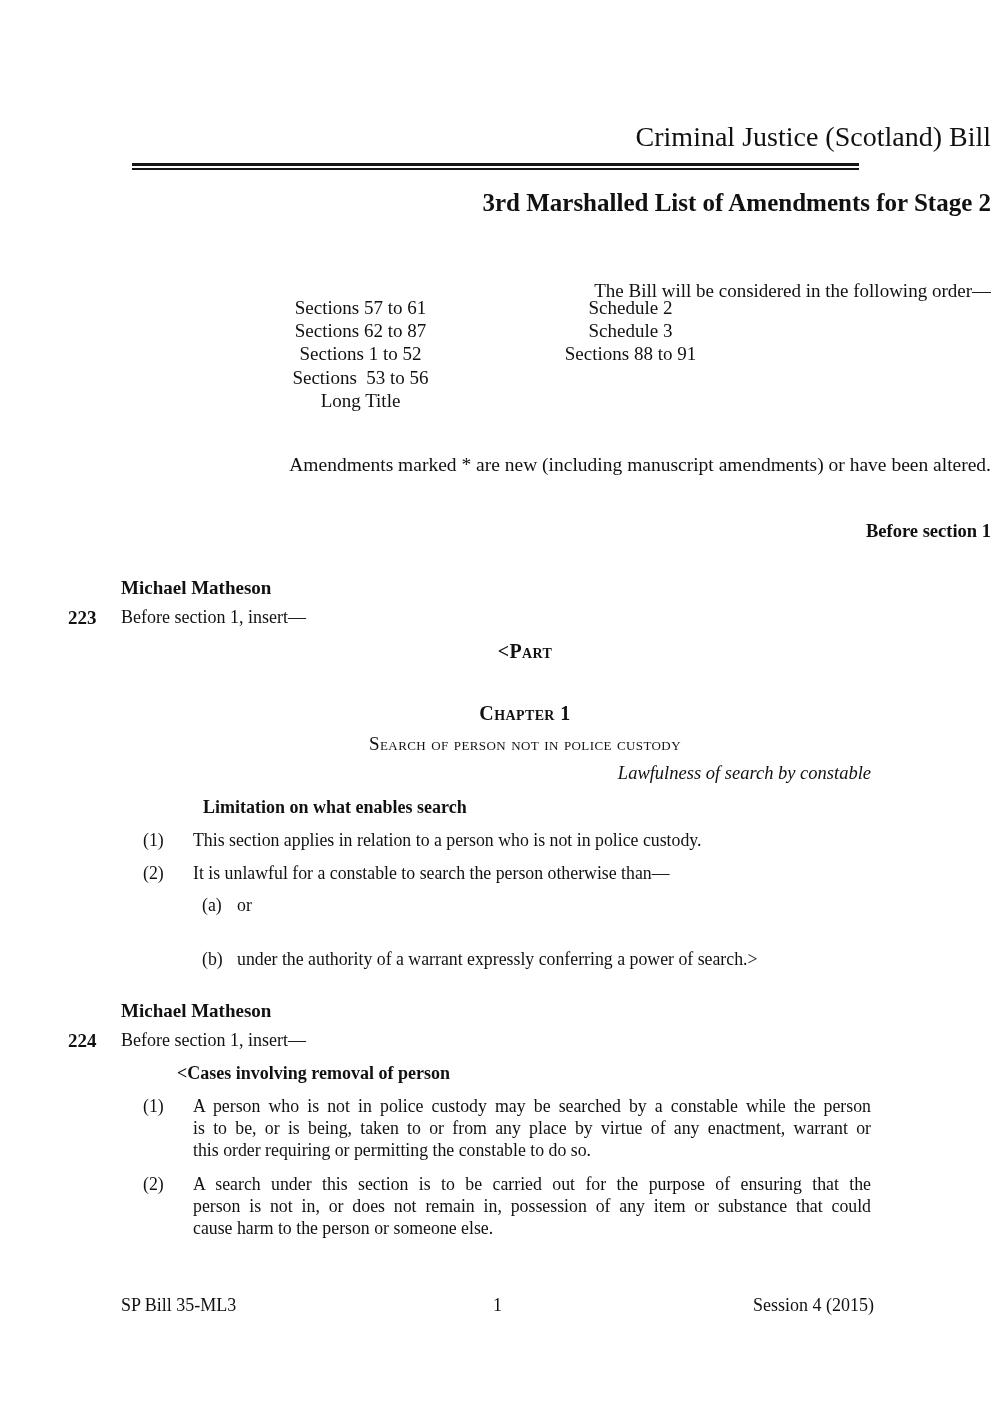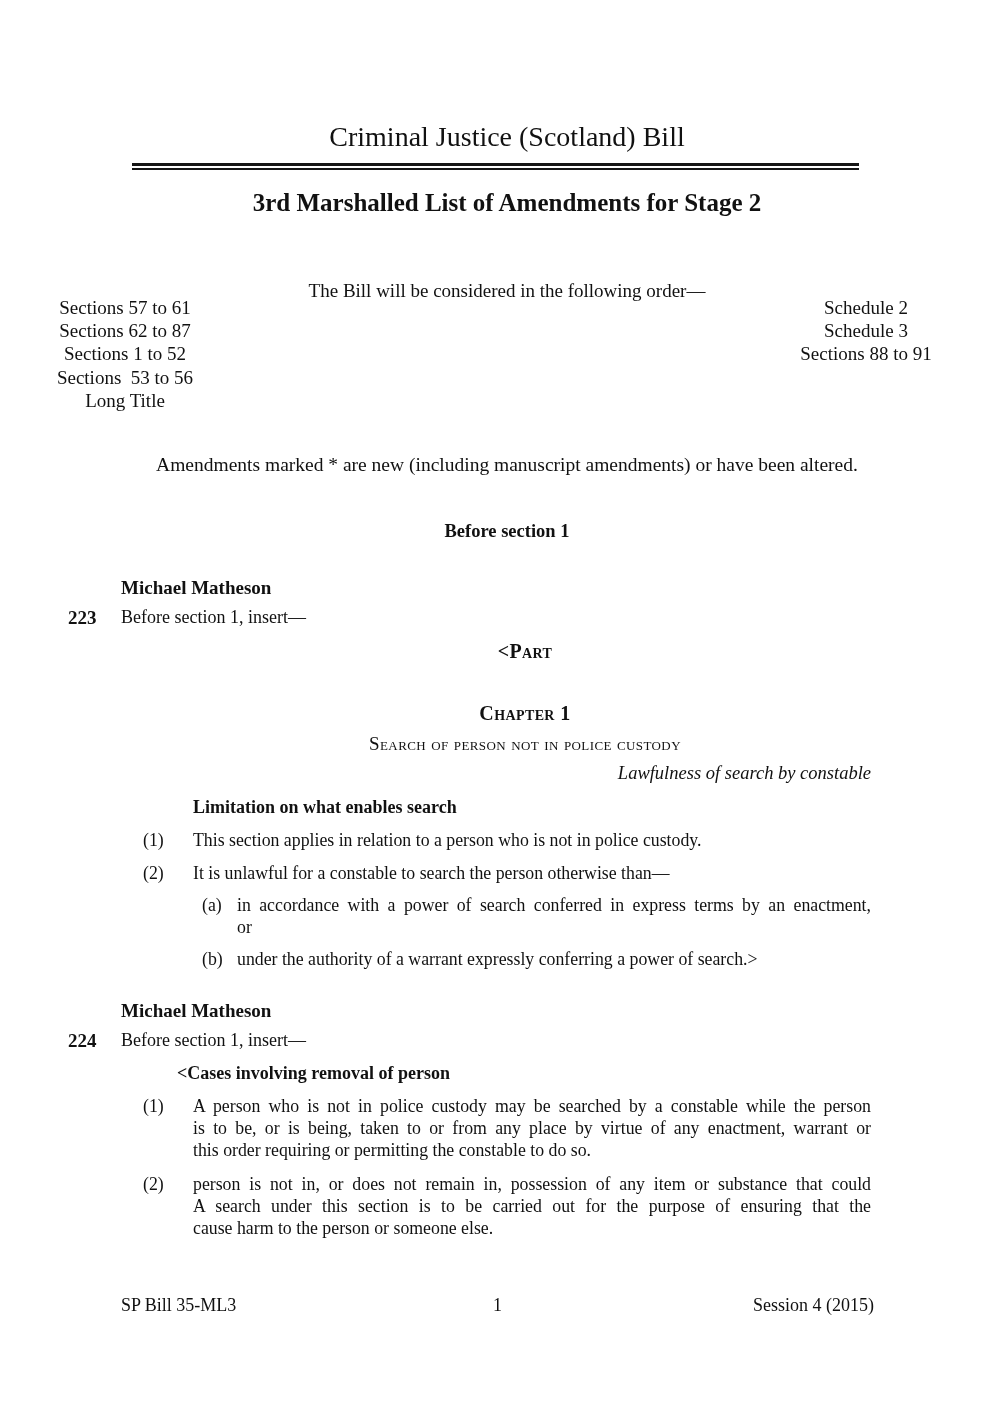--- a/index.html
+++ b/index.html
@@ -8,36 +8,36 @@
     position: relative;
     width: 991px;
     height: 1401px;
     background: #ffffff;
     color: #111111;
     font-family: "Liberation Serif", "DejaVu Serif", serif;
     overflow: hidden;
   }
   .abs { position: absolute; }
   
-  .pagec { left: 0; width: 991px; text-align: center; padding-left: 23px; }
+  .pagec { left: 0; width: 991px; text-align: right; padding-left: 23px; }
   
   .insc { left: 179px; width: 692px; text-align: center; }
 
   .bill-title { top: 121px; font-size: 28px; }
   .rule {
     top: 163px; left: 132px; width: 727px; height: 7px;
     border-top: 3px solid #151515;
     border-bottom: 2px solid #151515;
   }
   .list-title { top: 189px; font-size: 25px; font-weight: bold; }
   .intro { top: 252px; font-size: 19px; margin-top: 28px; }
 
   .order-row {
     top: 296px; left: 0; width: 991px;
-    display: flex; justify-content: space-between; gap: 20px;
+    display: flex; justify-content: center; gap: 20px;
     font-size: 19px; line-height: 23.2px;
   }
   .order-col { width: 250px; text-align: center; }
 
   .note { top: 454px; font-size: 19.5px; }
   .xhead { top: 521px; font-size: 18.5px; font-weight: bold; }
 
   .proposer { left: 121px; font-size: 19px; font-weight: bold; }
 
   .amd-row { left: 68px; width: 803px; font-size: 18px; }
@@ -103,36 +103,35 @@
   <div class="abs amd-row" style="top:607px">
     <span class="amd-num">223</span>
     <div class="amd-instr">Before section 1, insert—</div>
   </div>
 
   <div class="abs insc part-head sc">&lt;Part</div>
   <div class="abs insc chap-head sc">Chapter 1</div>
   <div class="abs insc chap-title sc">Search of person not in police custody</div>
   <div class="abs insc ital-cross">Lawfulness of search by constable</div>
 
-  <div class="abs sect-title" style="top:797px; left:193px">Limitation on what enables search</div>
+  <div class="abs sect-title" style="top:797px; left:203px">Limitation on what enables search</div>
 
   <div class="abs para" style="top:829px">
     <span class="num">(1)</span>
     <div class="txt">This section applies in relation to a person who is not in police custody.</div>
   </div>
 
   <div class="abs para" style="top:862px">
     <span class="num">(2)</span>
     <div class="txt">It is unlawful for a constable to search the person otherwise than—</div>
   </div>
 
   <div class="abs subpara" style="top:894px">
     <span class="num">(a)</span>
     <div class="txt">
-      <div class="just">in accordance with a power of search conferred in express terms by an enactment,</div>
       <div>or</div>
     </div>
   </div>
 
   <div class="abs subpara" style="top:948px">
     <span class="num">(b)</span>
     <div class="txt">under the authority of a warrant expressly conferring a power of search.&gt;</div>
   </div>
 
   <div class="abs proposer" style="top:1000px">Michael Matheson</div>
@@ -149,22 +148,22 @@
     <div class="txt">
       <div class="just">A person who is not in police custody may be searched by a constable while the person</div>
       <div class="just">is to be, or is being, taken to or from any place by virtue of any enactment, warrant or</div>
       <div>this order requiring or permitting the constable to do so.</div>
     </div>
   </div>
 
   <div class="abs para" style="top:1173px">
     <span class="num">(2)</span>
     <div class="txt">
+      <div class="just">A search under this section is to be carried out for the purpose of ensuring that the</div>
       <div class="just">person is not in, or does not remain in, possession of any item or substance that could</div>
-      <div class="just">A search under this section is to be carried out for the purpose of ensuring that the</div>
       <div>cause harm to the person or someone else.</div>
     </div>
   </div>
 
   <div class="abs footer">
     <span class="f-center">1</span>
     <span class="f-left">SP Bill 35-ML3</span>
     <span class="f-right">Session 4 (2015)</span>
   </div>
 

